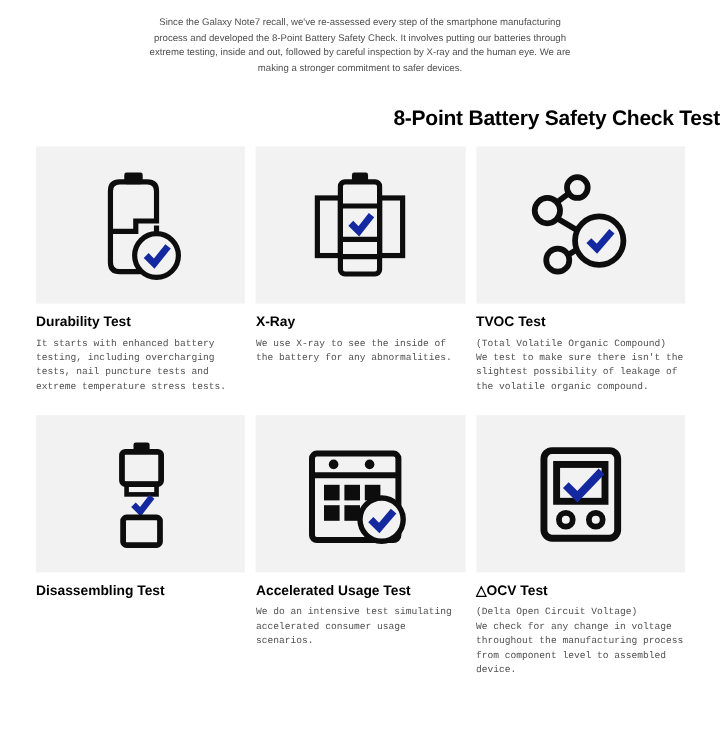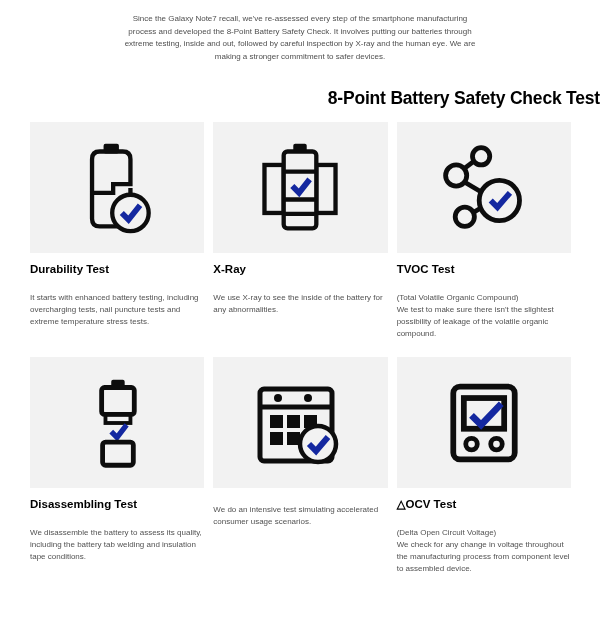--- a/index.html
+++ b/index.html
@@ -30,22 +30,23 @@
   .card { display:flex; flex-direction:column; }
   .tile {
     height:131px; background:#f2f2f2;
     display:flex; align-items:center; justify-content:center;
   }
   .tile svg { display:block; }
   .card-title {
     margin-top:9px; font-size:11.5px; line-height:14px; font-weight:700; color:#000;
   }
   .card-desc {
-    margin-top:16px; font-size:8px; line-height:12px; color:#525252;
+    margin-top:5px; font-size:8px; line-height:12px; color:#525252;
     white-space:pre-line;
+    font-family:Liberation Mono, monospace;
   }
 </style>
 </head>
 <body>
 
 <div class="page">
 
 
   <p class="intro">Since the Galaxy Note7 recall, we've re-assessed every step of the smartphone manufacturing process and developed the 8-Point Battery Safety Check. It involves putting our batteries through extreme testing, inside and out, followed by careful inspection by X-ray and the human eye. We are making a stronger commitment to safer devices.</p>
 
@@ -106,40 +107,40 @@
       <div class="tile">
         <svg width="96" height="100" viewBox="0 0 100 100">
           <rect x="44" y="5" width="14" height="10" rx="2" fill="#0d0d0d"></rect>
           <rect x="34" y="13" width="34" height="28" rx="3" fill="none" stroke="#0d0d0d" stroke-width="5"></rect>
           <rect x="38" y="41" width="26" height="9" fill="none" stroke="#0d0d0d" stroke-width="4"></rect>
           <path d="M44 59 L50 65 L60 52" fill="none" stroke="#1428a0" stroke-width="5.5"></path>
           <rect x="35" y="70" width="32" height="24" rx="3" fill="none" stroke="#0d0d0d" stroke-width="5"></rect>
         </svg>
       </div>
       <h3 class="card-title">Disassembling Test</h3>
-      <p class="card-desc">We disassemble the battery to assess its quality, including the battery tab welding and insulation tape conditions.</p>
     </div>
 
     <div class="card">
       <div class="tile">
         <svg width="100" height="100" viewBox="0 0 100 100">
           <rect x="10" y="16" width="72" height="72" rx="4" fill="none" stroke="#0d0d0d" stroke-width="5"></rect>
           <path d="M10 34 H82" stroke="#0d0d0d" stroke-width="5"></path>
           <circle cx="28" cy="25" r="4" fill="#0d0d0d"></circle>
           <circle cx="58" cy="25" r="4" fill="#0d0d0d"></circle>
           <rect x="20" y="42" width="13" height="13" fill="#0d0d0d"></rect>
           <rect x="37" y="42" width="13" height="13" fill="#0d0d0d"></rect>
           <rect x="54" y="42" width="13" height="13" fill="#0d0d0d"></rect>
           <rect x="20" y="59" width="13" height="13" fill="#0d0d0d"></rect>
           <rect x="37" y="59" width="13" height="13" fill="#0d0d0d"></rect>
           <rect x="54" y="59" width="13" height="13" fill="#0d0d0d"></rect>
           <circle cx="68" cy="71" r="18" fill="#f2f2f2" stroke="#0d0d0d" stroke-width="4.5"></circle>
           <path d="M59 71 L66 78 L78 64" fill="none" stroke="#1428a0" stroke-width="6"></path>
         </svg>
       </div>
+      <h3 class="card-title">Accelerated Usage Test</h3>
       <p class="card-desc">We do an intensive test simulating accelerated consumer usage scenarios.</p>
     </div>
 
     <div class="card">
       <div class="tile">
         <svg width="96" height="100" viewBox="0 0 100 100">
           <rect x="18" y="12" width="64" height="76" rx="7" fill="none" stroke="#0d0d0d" stroke-width="6"></rect>
           <rect x="29" y="24" width="42" height="32" fill="none" stroke="#0d0d0d" stroke-width="6"></rect>
           <path d="M37 42 L47 52 L68 30" fill="none" stroke="#1428a0" stroke-width="7"></path>
           <circle cx="37" cy="72" r="6" fill="none" stroke="#0d0d0d" stroke-width="5"></circle>

